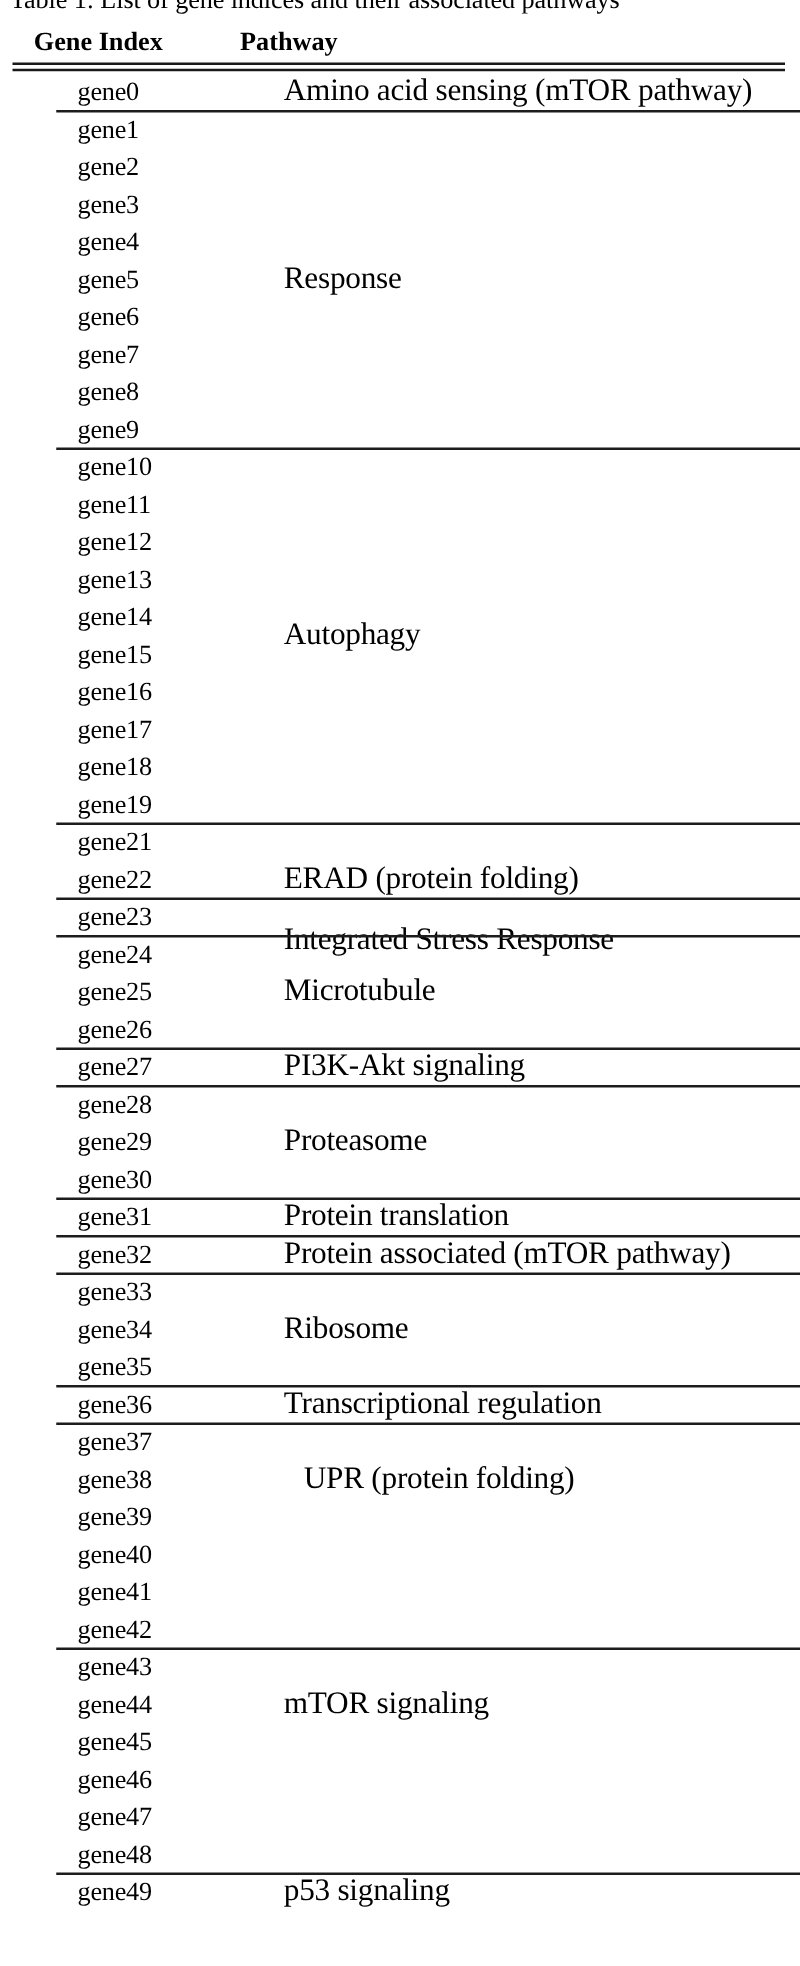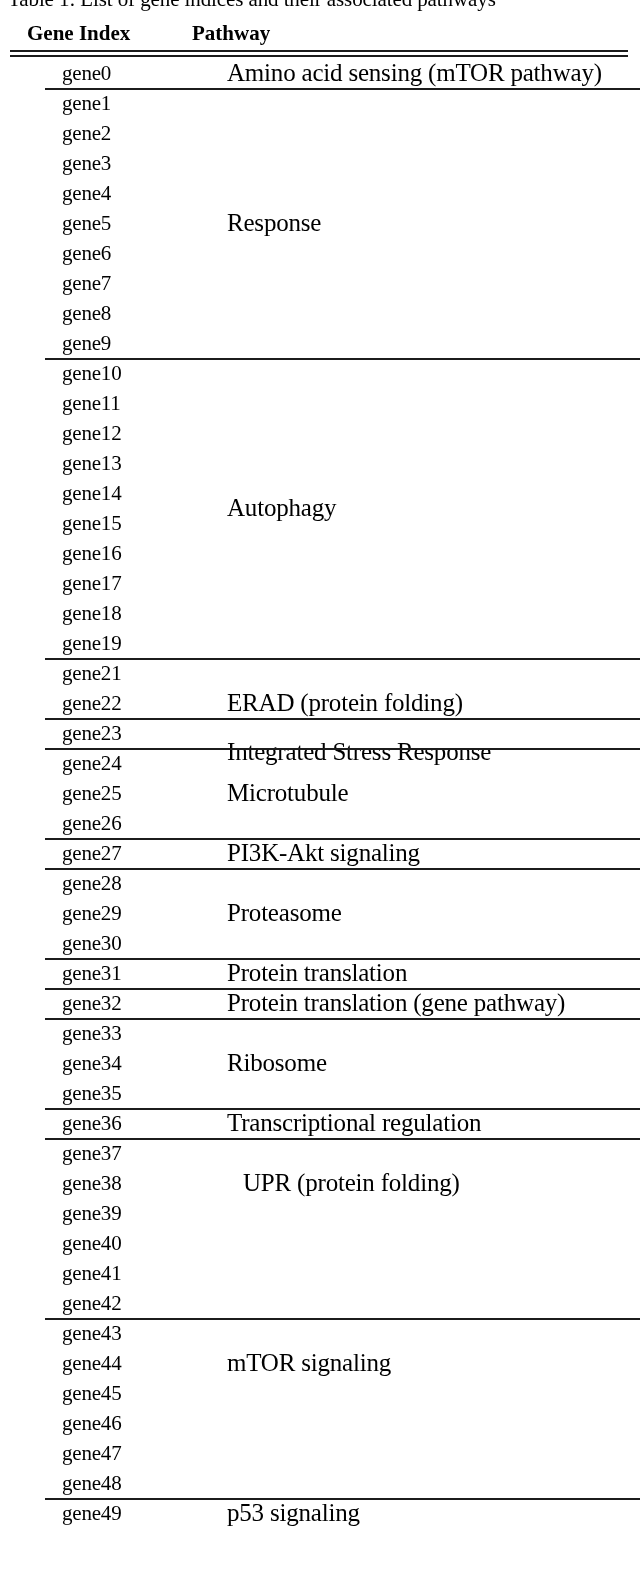--- a/index.html
+++ b/index.html
@@ -274,21 +274,21 @@
           </div>
           <span class="pathway-cell" style="top: 0px;">Protein translation</span>
         </div>
       </div>
       <div class="group">
         <div class="group-rule"></div>
         <div class="rows">
           <div class="row">
             <span class="gene-cell">gene32</span>
           </div>
-          <span class="pathway-cell" style="top: 0px;">Protein translation (gene pathway)</span>
+          <span class="pathway-cell" style="top: 0px;">Protein associated (mTOR pathway)</span>
         </div>
       </div>
       <div class="group">
         <div class="group-rule"></div>
         <div class="rows">
           <div class="row">
             <span class="gene-cell">gene33</span>
           </div>
           <div class="row">
             <span class="gene-cell">gene34</span>

